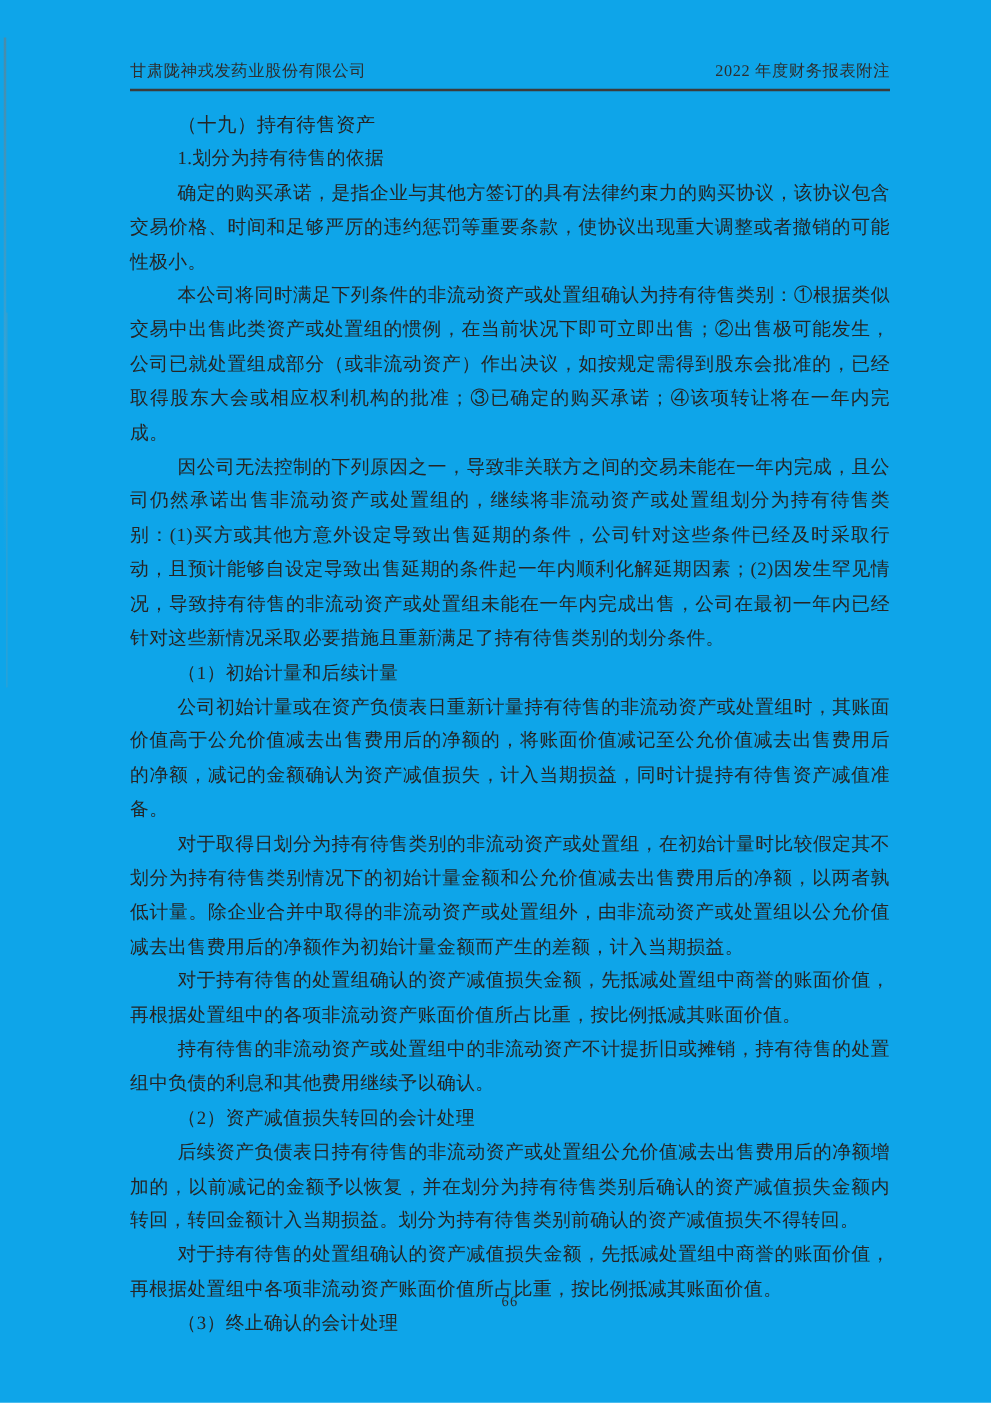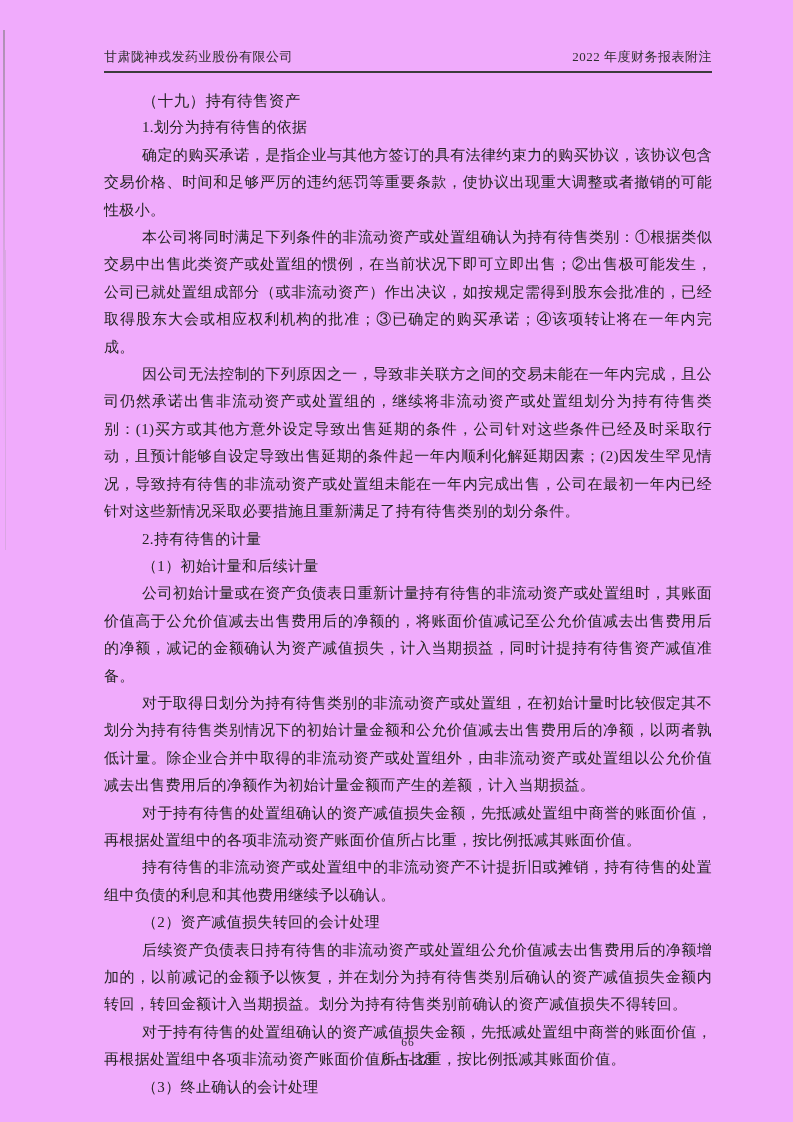--- a/index.html
+++ b/index.html
@@ -11,21 +11,21 @@
     height: 1122px;
     background: #ffffff;
     font-family: "Liberation Serif", "DejaVu Serif", serif;
     color: #262626;
     overflow: hidden;
   }
   .page {
     position: relative;
     width: 793px;
     height: 1122px;
-    background: #f0abfc;
+    background: #0ea5e9;
   }
   
   .scan-edge {
     position: absolute;
     left: 3px;
     top: 30px;
     width: 2px;
     height: 420px;
     background: linear-gradient(to bottom, rgba(120,120,120,0.55), rgba(160,160,160,0.25) 60%, rgba(180,180,180,0));
   }
@@ -105,31 +105,29 @@
       <span>甘肃陇神戎发药业股份有限公司</span>
       <span>2022 年度财务报表附注</span>
     </div>
     <div class="header-divider"></div>
 
     <div class="doc-block b-heading">（十九）持有待售资产</div>
     <div class="doc-block b-sub">1.划分为持有待售的依据</div>
     <div class="doc-block">确定的购买承诺，是指企业与其他方签订的具有法律约束力的购买协议，该协议包含交易价格、时间和足够严厉的违约惩罚等重要条款，使协议出现重大调整或者撤销的可能性极小。</div>
     <div class="doc-block">本公司将同时满足下列条件的非流动资产或处置组确认为持有待售类别：①根据类似交易中出售此类资产或处置组的惯例，在当前状况下即可立即出售；②出售极可能发生，公司已就处置组成部分（或非流动资产）作出决议，如按规定需得到股东会批准的，已经取得股东大会或相应权利机构的批准；③已确定的购买承诺；④该项转让将在一年内完成。</div>
     <div class="doc-block">因公司无法控制的下列原因之一，导致非关联方之间的交易未能在一年内完成，且公司仍然承诺出售非流动资产或处置组的，继续将非流动资产或处置组划分为持有待售类别：(1)买方或其他方意外设定导致出售延期的条件，公司针对这些条件已经及时采取行动，且预计能够自设定导致出售延期的条件起一年内顺利化解延期因素；(2)因发生罕见情况，导致持有待售的非流动资产或处置组未能在一年内完成出售，公司在最初一年内已经针对这些新情况采取必要措施且重新满足了持有待售类别的划分条件。</div>
-    <div class="doc-block b-sub">2.持有待售的计量</div>
     <div class="doc-block b-sub">（1）初始计量和后续计量</div>
     <div class="doc-block">公司初始计量或在资产负债表日重新计量持有待售的非流动资产或处置组时，其账面价值高于公允价值减去出售费用后的净额的，将账面价值减记至公允价值减去出售费用后的净额，减记的金额确认为资产减值损失，计入当期损益，同时计提持有待售资产减值准备。</div>
     <div class="doc-block">对于取得日划分为持有待售类别的非流动资产或处置组，在初始计量时比较假定其不划分为持有待售类别情况下的初始计量金额和公允价值减去出售费用后的净额，以两者孰低计量。除企业合并中取得的非流动资产或处置组外，由非流动资产或处置组以公允价值减去出售费用后的净额作为初始计量金额而产生的差额，计入当期损益。</div>
     <div class="doc-block">对于持有待售的处置组确认的资产减值损失金额，先抵减处置组中商誉的账面价值，再根据处置组中的各项非流动资产账面价值所占比重，按比例抵减其账面价值。</div>
     <div class="doc-block">持有待售的非流动资产或处置组中的非流动资产不计提折旧或摊销，持有待售的处置组中负债的利息和其他费用继续予以确认。</div>
     <div class="doc-block b-sub">（2）资产减值损失转回的会计处理</div>
     <div class="doc-block">后续资产负债表日持有待售的非流动资产或处置组公允价值减去出售费用后的净额增加的，以前减记的金额予以恢复，并在划分为持有待售类别后确认的资产减值损失金额内转回，转回金额计入当期损益。划分为持有待售类别前确认的资产减值损失不得转回。</div>
     <div class="doc-block">对于持有待售的处置组确认的资产减值损失金额，先抵减处置组中商誉的账面价值，再根据处置组中各项非流动资产账面价值所占比重，按比例抵减其账面价值。</div>
     <div class="doc-block b-sub">（3）终止确认的会计处理</div>
 
   </div>
 
   <div class="footer">
     <div class="footer-page-number">66</div>
-    <div class="footer-doc-number">6-1-38</div>
   </div>
 
 </div>
 
 </body></html>

